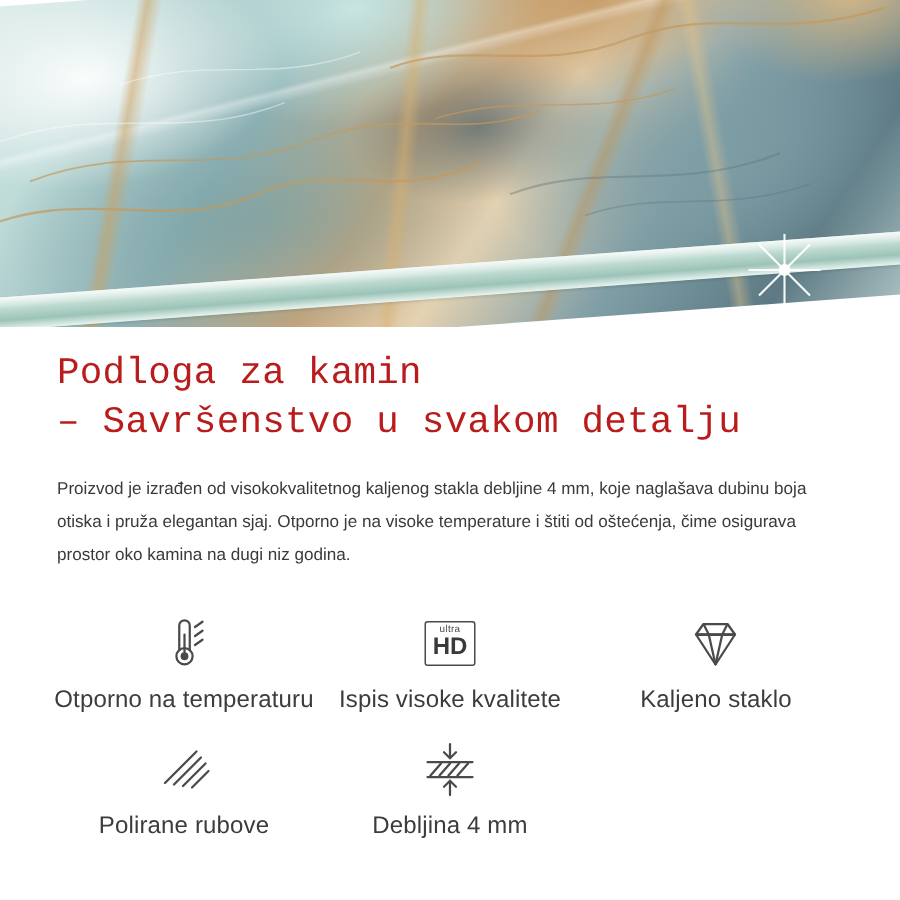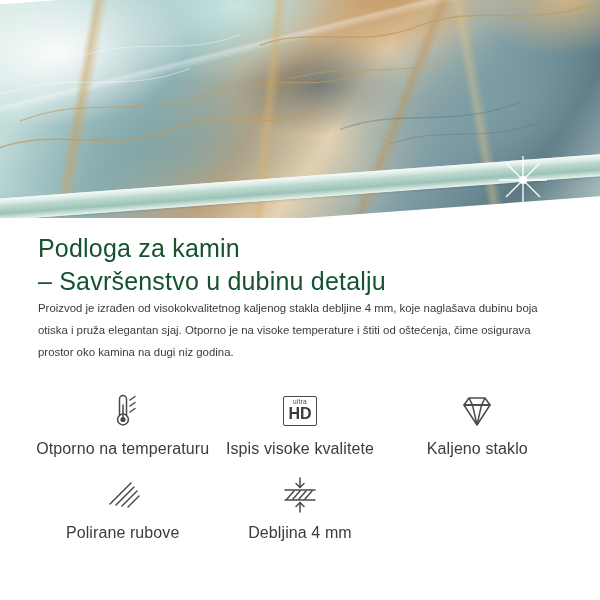--- a/index.html
+++ b/index.html
@@ -87,29 +87,30 @@
   .sparkle {
     position: absolute;
     pointer-events: none;
   }
 
   
   .content {
     padding: 14px 38px 0 38px;
   }
   .title {
-    font-family: Liberation Sans, sans-serif;
+    font-family: Liberation Mono, monospace;
     font-size: 25px;
     line-height: 1.32;
-    color: #14532d;
+    color: #b91c1c;
     font-weight: 400;
     letter-spacing: .2px;
   }
   .title .line2 { display: block; }
   .desc {
+    margin-top: 18px;
     font-size: 11.4px;
     line-height: 1.92;
     color: #3a3a3a;
     max-width: 534px;
   }
 
   
   .features {
     margin: 24px 34px 0 34px;
     display: grid;
@@ -183,21 +184,21 @@
         <line x1="11" y1="11" x2="45" y2="45"></line>
         <line x1="45" y1="11" x2="11" y2="45"></line>
       </g>
       <circle cx="28" cy="28" r="4" fill="#ffffff" fill-opacity="0.95"></circle>
     </svg>
   </div>
 
   <div class="content">
     <h1 class="title">
       <span>Podloga za kamin</span>
-      <span class="line2">– Savršenstvo u dubinu detalju</span>
+      <span class="line2">– Savršenstvo u svakom detalju</span>
     </h1>
     <p class="desc">Proizvod je izrađen od visokokvalitetnog kaljenog stakla debljine 4 mm, koje naglašava dubinu boja otiska i pruža elegantan sjaj. Otporno je na visoke temperature i štiti od oštećenja, čime osigurava prostor oko kamina na dugi niz godina.</p>
   </div>
 
   <div class="features">
 
     <div class="feature">
       <div class="feature-icon">
         <svg width="34" height="40" viewBox="0 0 34 40">
           <g fill="none" stroke="#4a4a4a" stroke-width="1.5" stroke-linecap="round">

